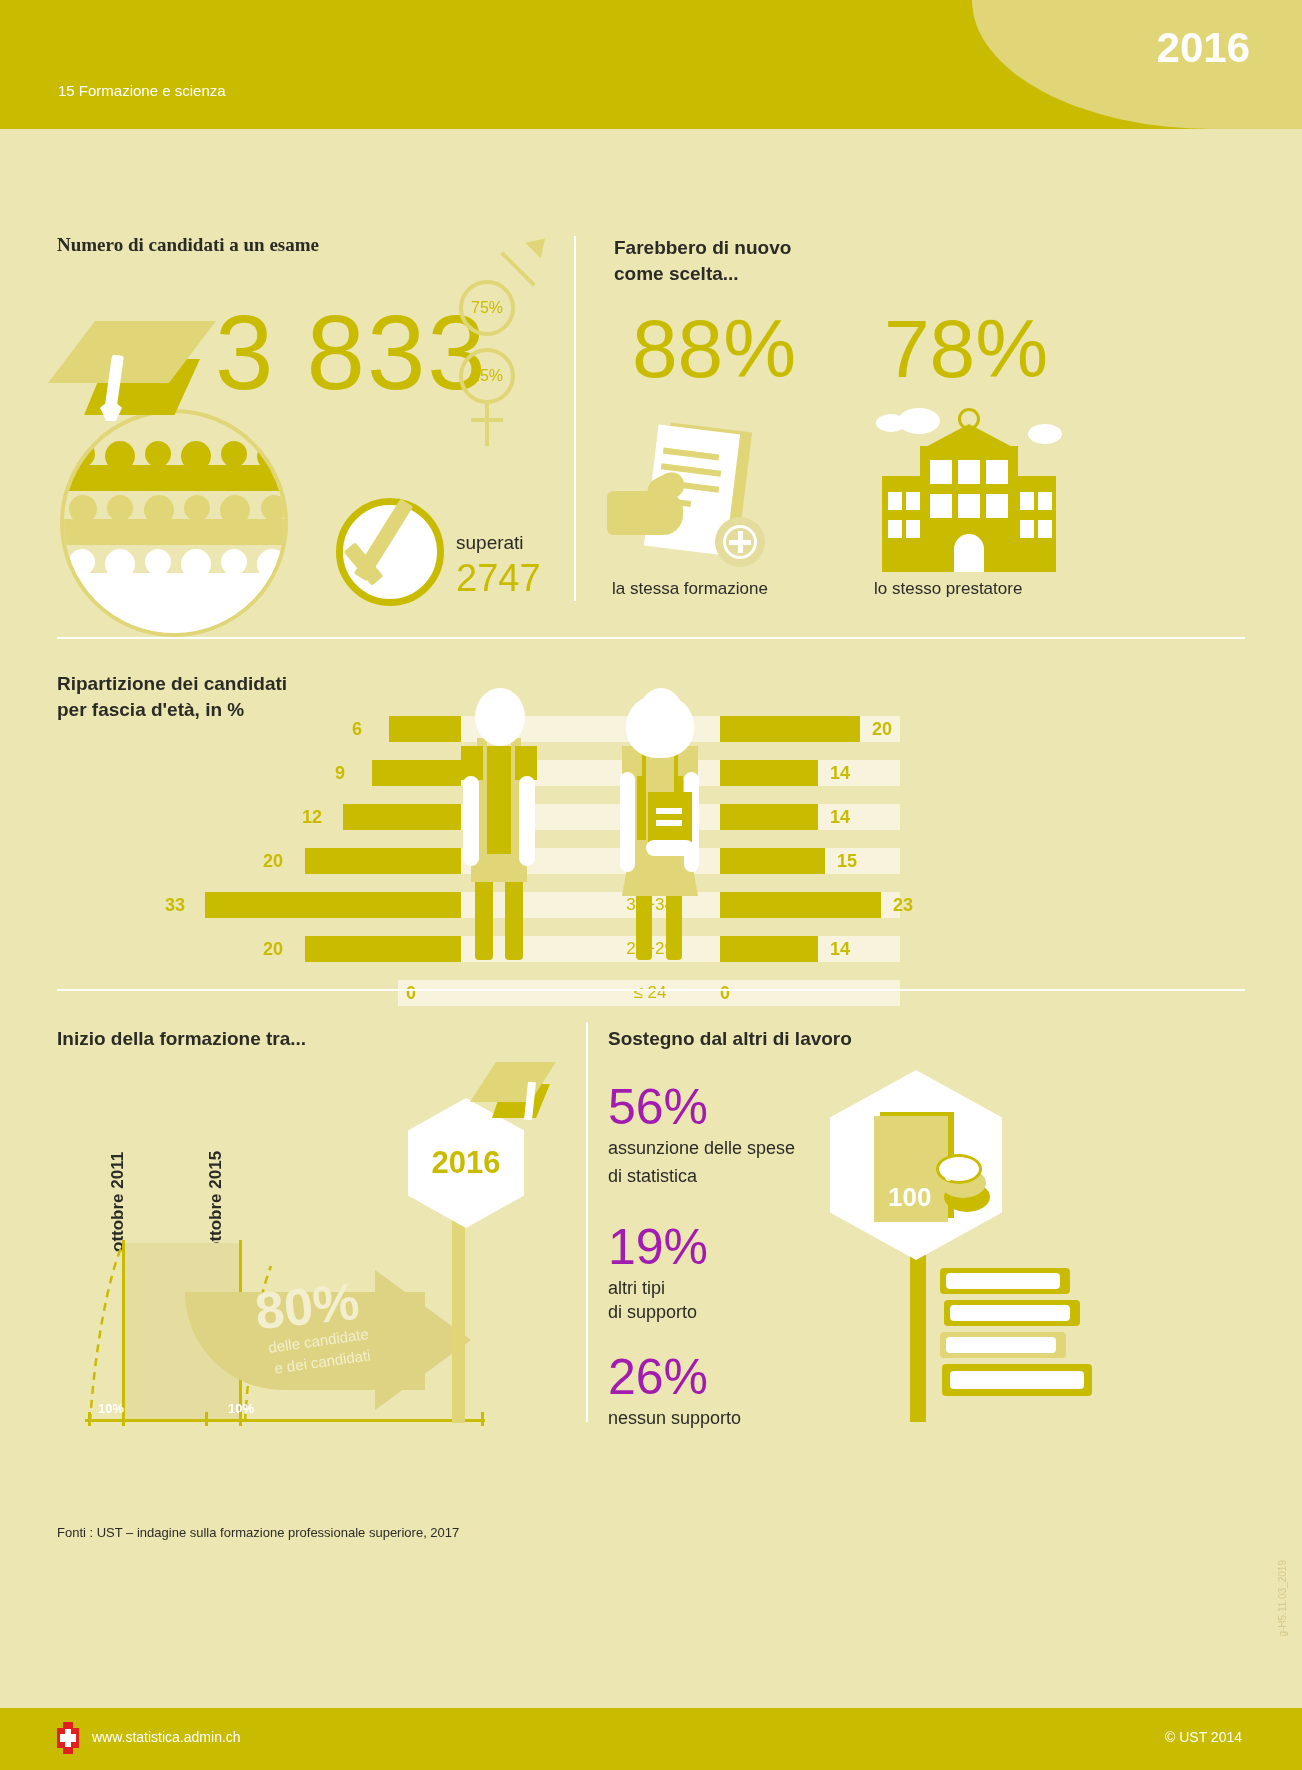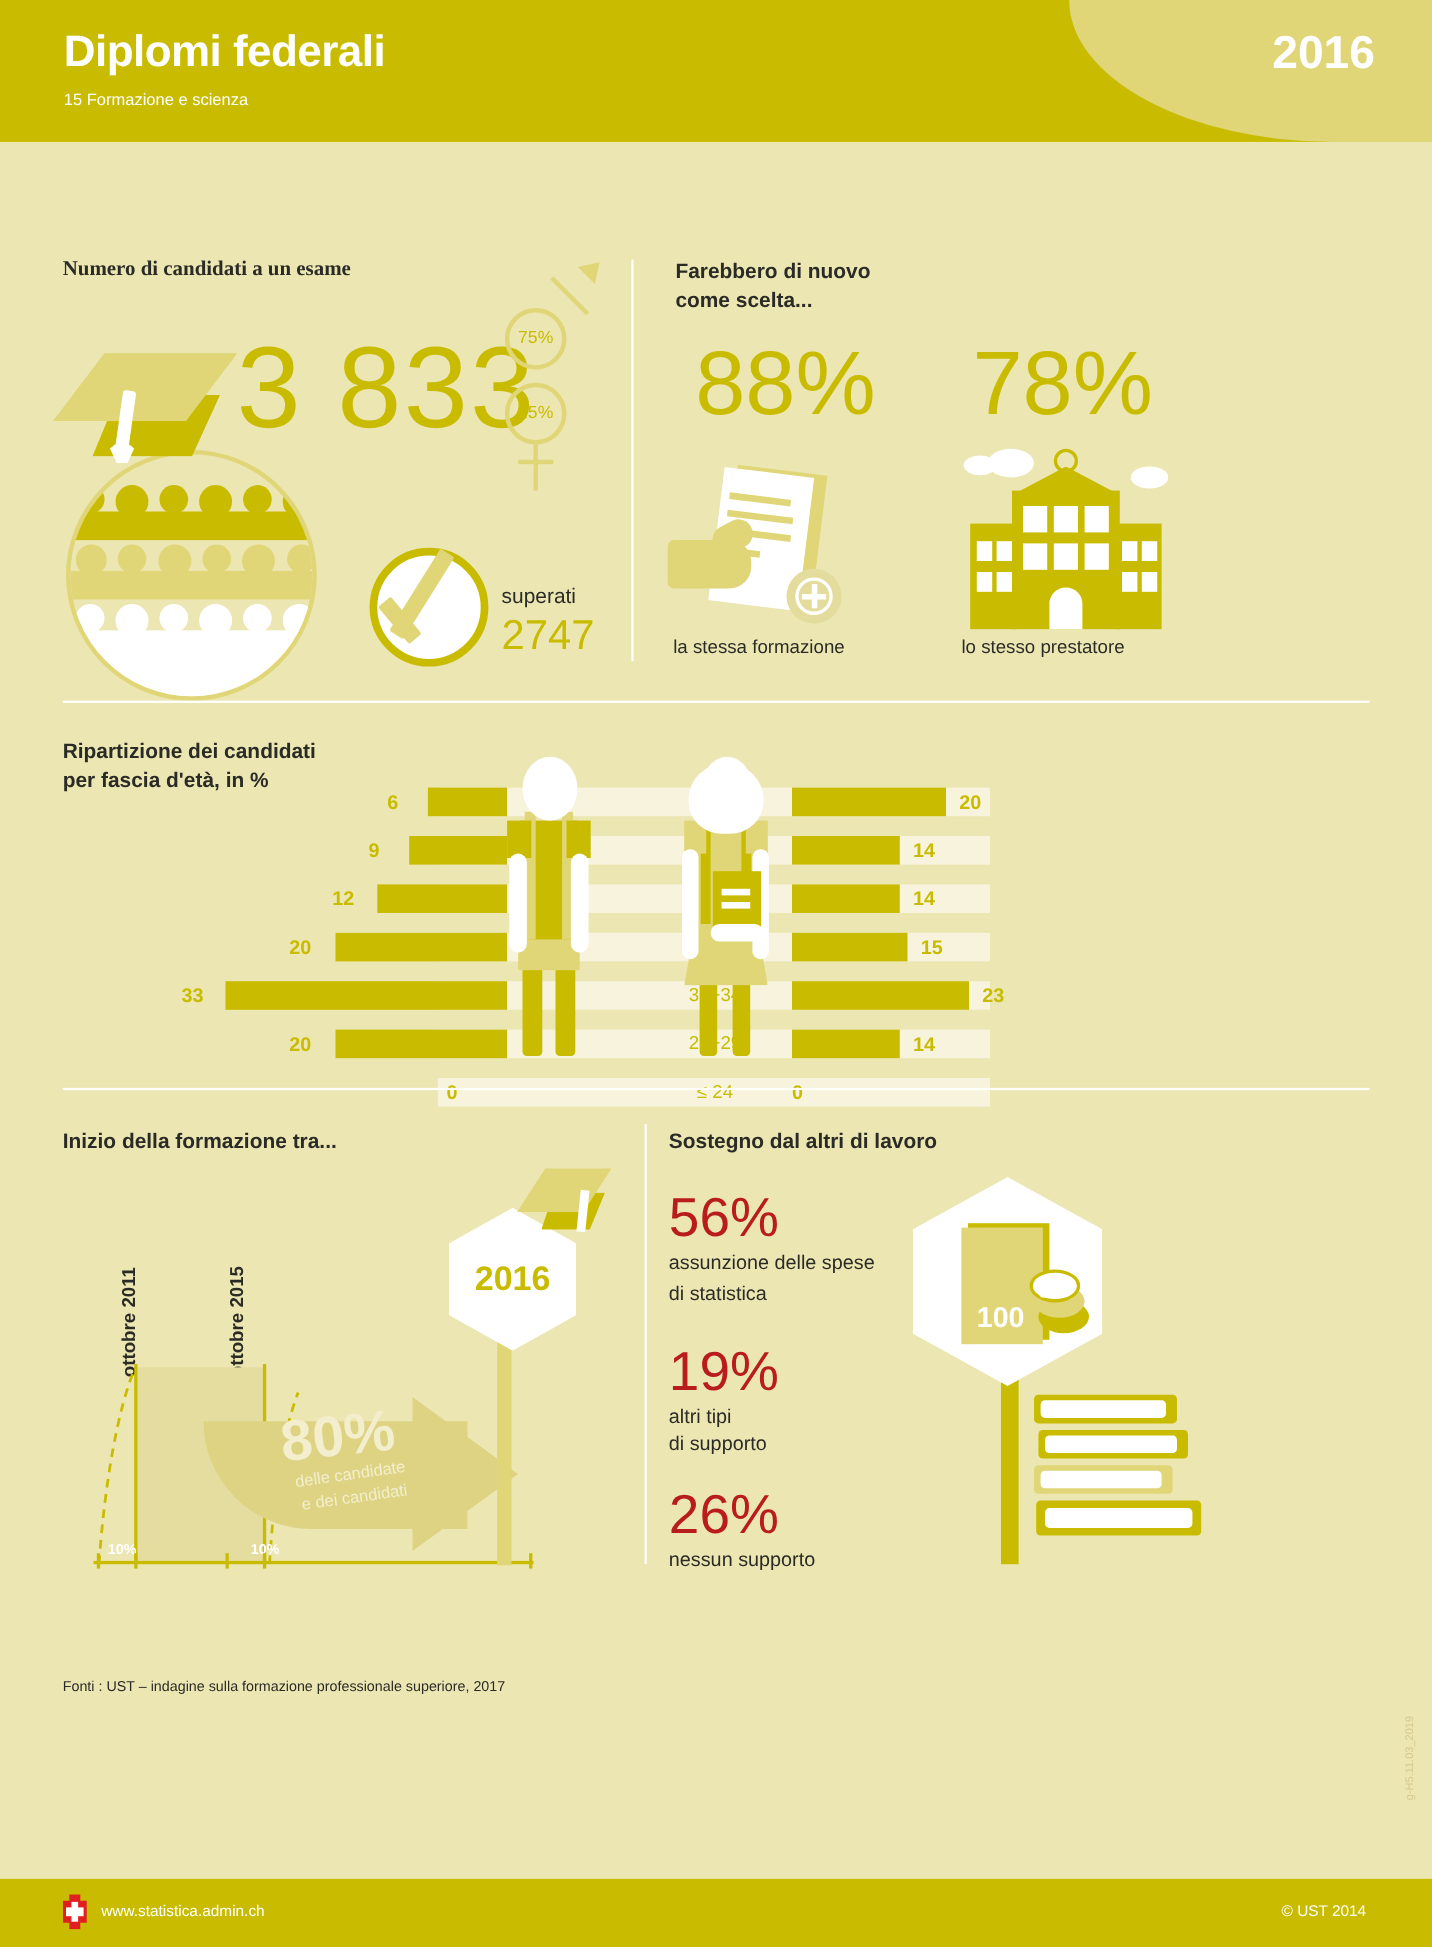--- a/index.html
+++ b/index.html
@@ -247,21 +247,21 @@
     position: absolute; left: 0; top: 0; width: 86px; height: 40px; background: #e0d677;
     clip-path: polygon(30% 0%, 100% 0%, 70% 100%, 0% 100%);
   }
   .mini-cap-band {
     position: absolute; left: 22px; top: 22px; width: 58px; height: 34px; background: #c9bc00;
     clip-path: polygon(20% 0%, 100% 0%, 76% 100%, 0% 100%);
   }
   .mini-tassel { position: absolute; left: 56px; top: 20px; width: 8px; height: 38px; background: #ffffff; transform: rotate(6deg); }
 
   
-  .sup-pct { position: absolute; font-size: 50px; color: #b91c1c; font-weight: 300; line-height: 1; }
+  .sup-pct { position: absolute; font-size: 50px; color: #a21caf; font-weight: 300; line-height: 1; }
   .sup-lbl { position: absolute; font-size: 18px; color: #2b2b26; line-height: 1.35; }
 
   .hexmoney { position: absolute; left: 830px; top: 1070px; width: 172px; height: 190px; }
   .hexw {
     position: absolute; left: 0; top: 0; width: 172px; height: 190px; background: #ffffff;
     clip-path: polygon(50% 0%, 100% 25%, 100% 75%, 50% 100%, 0% 75%, 0% 25%);
   }
   .money-note-shadow { position: absolute; left: 50px; top: 42px; width: 74px; height: 106px; background: #c9bc00; }
   .money-note { position: absolute; left: 44px; top: 46px; width: 74px; height: 106px; background: #e0d677; }
   .money-100 { position: absolute; left: 58px; top: 112px; font-size: 26px; font-weight: bold; color: #ffffff; }
@@ -292,21 +292,20 @@
   .swissflag-c::before { content:""; position:absolute; left:8px; top:7px; width:6px; height:18px; background:#fff; }
   .swissflag-c::after  { content:""; position:absolute; left:3px; top:12px; width:16px; height:8px; background:#fff; }
   .footer-url { position: absolute; left: 92px; top: 21px; font-size: 14px; color: #ffffff; }
   .footer-copy { position: absolute; right: 60px; top: 21px; font-size: 14px; color: #ffffff; }
 </style>
 </head>
 <body>
 
 <div class="header">
   <div class="header-wedge"></div>
-  <div class="header-title">Diplomi federali</div>
   <div class="header-sub">15 Formazione e scienza</div>
   <div class="header-year">2016</div>
 </div>
 
 <div class="sec-title" style="left:57px; top:233px;font-family:Liberation Serif, serif;">Numero di candidati a un esame</div>
 
 <div class="cap-circle">
   <div class="crowd-body" style="top:52px; background:#c9bc00;"></div>
   <div class="crowd-row" style="top:28px;">
     <div class="crowd-head" style="width:26px;height:26px;background:#c9bc00;"></div>

